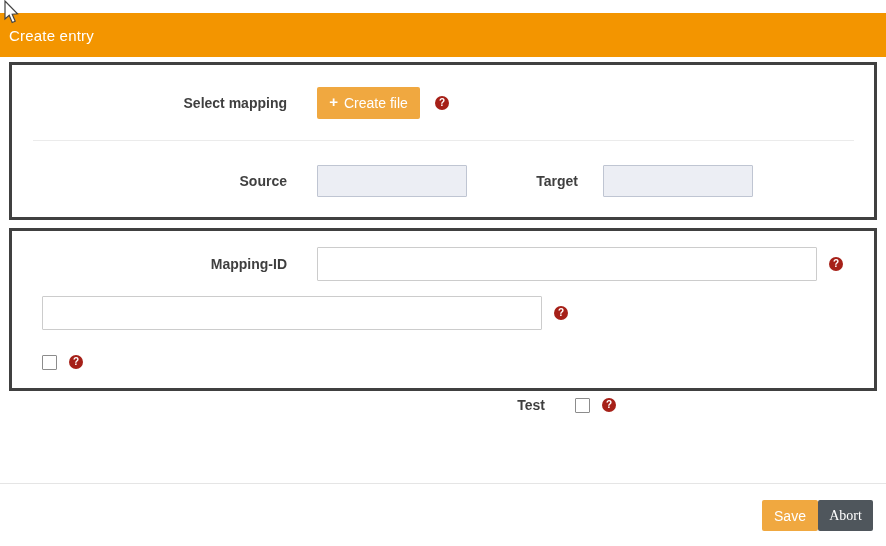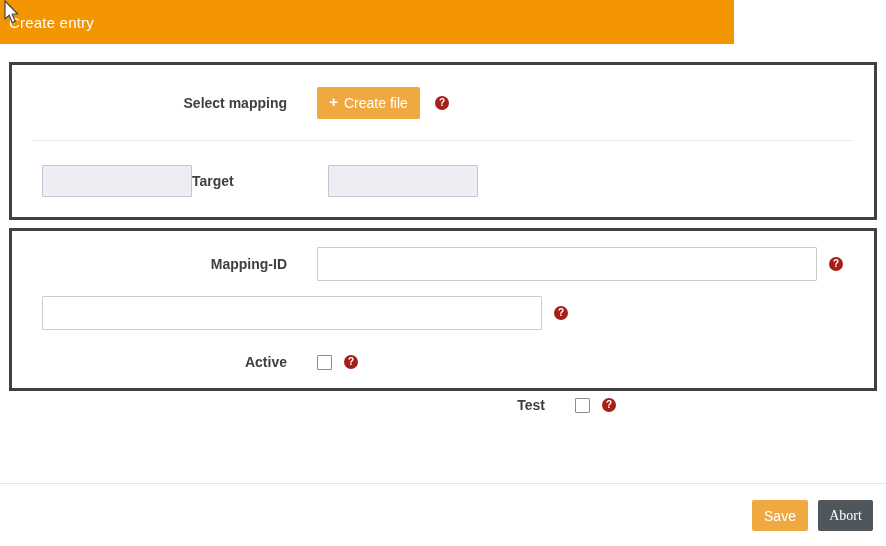--- a/index.html
+++ b/index.html
@@ -6,21 +6,21 @@
   html, body { width: 886px; height: 546px; }
   body {
     position: relative;
     background: #ffffff;
     font-family: "Liberation Sans", sans-serif;
     overflow: hidden;
   }
 
   
   .header {
-    position: absolute; top: 0; left: 0; width: 734px; height: 44px;
+    position: absolute; top: 13px; left: 0; width: 886px; height: 44px;
     background: #F39500;
   }
   .header-title {
     position: absolute; left: 9px; top: 14px;
     color: #FFFFFF; font-size: 15px; font-weight: 400; letter-spacing: .2px;
   }
   .cursor { position: absolute; left: 3px; top: 0; width: 17px; height: 26px; z-index: 5; }
 
   
   .panel {
@@ -36,21 +36,21 @@
     font-size: 14px; font-weight: 700; color: #3F3F3F;
   }
   .gap30 { width: 30px; flex: 0 0 30px; }
   .gap25 { width: 25px; flex: 0 0 25px; }
 
   .row-selectfile { height: 75px; }
   .inner-divider { border-top: 1px solid #EBEBEB; margin-left: 21px; margin-right: 20px; }
   .row-sourcetarget { height: 80px; }
 
   .label-col-2 {
-    width: 111px; flex: 0 0 111px; 
+    width: 111px; flex: 0 0 111px; text-align: right;
     font-size: 14px; font-weight: 700; color: #3F3F3F;
   }
 
   
   .btn {
     display: inline-flex; align-items: center; justify-content: center;
     border: none; border-radius: 2px; color: #fff; font-size: 14px;
     font-family: "Liberation Sans", sans-serif; cursor: pointer;
   }
   .btn-selectfile { width: 103px; height: 32px; background: #F0A840; }
@@ -94,21 +94,21 @@
     cursor: pointer;
   }
 
   
   .footer-divider {
     position: absolute; top: 483px; left: 0; width: 886px;
     border-top: 1px solid #E5E5E5;
   }
   .actions {
     position: absolute; top: 500px; right: 13px;
-    display: flex; gap: 10px;
+    display: flex; 
   }
 </style>
 </head>
 <body>
 
 <div class="header">
   <span class="header-title">Create entry</span>
 </div>
 
 <svg class="cursor" viewBox="0 0 17 26">
@@ -122,20 +122,21 @@
     <button class="btn btn-selectfile">
       <span class="plus">+</span>
       <span>Create file</span>
     </button>
     <span class="help-icon ml15">?</span>
   </div>
 
   <div class="inner-divider"></div>
 
   <div class="form-row row-sourcetarget">
+    <span class="label-col">Source</span>
     <span class="gap30"></span>
     <input class="input-disabled" type="text" disabled="" value="" style="">
     <span class="label-col-2">Target</span>
     <span class="gap25"></span>
     <input class="input-disabled" type="text" disabled="" value="" style="">
   </div>
 </div>
 
 <div class="panel panel-details">
   <div class="form-row row-mappingid">
@@ -145,21 +146,20 @@
     <span class="help-icon ml12">?</span>
   </div>
 
   <div class="form-row row-description">
     <span class="gap30"></span>
     <input class="input-text" type="text" value="" style="">
     <span class="help-icon ml12">?</span>
   </div>
 
   <div class="form-row row-active">
-    <span class="label-col">Active</span>
     <span class="gap30"></span>
     <span class="checkbox"></span>
     <span class="help-icon ml12">?</span>
   </div>
 
   <div class="form-row row-test">
     <span class="label-col">Test</span>
     <span class="gap30"></span>
     <span class="checkbox"></span>
     <span class="help-icon ml12">?</span>

